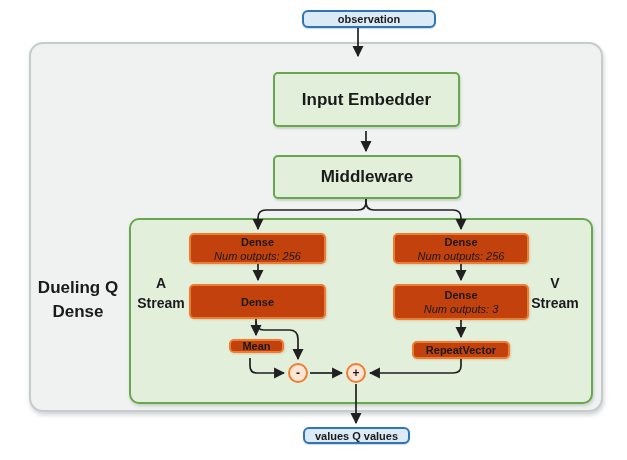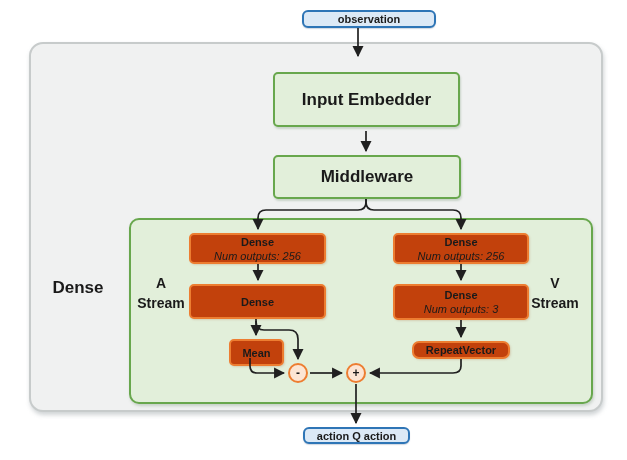--- a/index.html
+++ b/index.html
@@ -45,36 +45,37 @@
 </head>
 <body>
 
 <div id="canvas">
 
   <div class="outer-box"></div>
 
   <div class="head-box"></div>
 
   <div class="side-label head-title">
+    <span>Dueling Q</span>
     <span>Dense</span>
   </div>
   <div class="side-label a-label">
     <span>A</span>
     <span>Stream</span>
   </div>
   <div class="side-label v-label">
     <span>V</span>
     <span>Stream</span>
   </div>
 
   <div class="node io-node" style="left:302px;top:10px;width:134px;height:18px;">
     <span>observation</span>
   </div>
   <div class="node io-node" style="left:303px;top:427px;width:107px;height:17px;">
-    <span>action Q action</span>
+    <span>values Q values</span>
   </div>
 
   <div class="node green-node" style="left:273px;top:72px;width:187px;height:55px;">
     <span>Input Embedder</span>
   </div>
   <div class="node green-node" style="left:273px;top:155px;width:188px;height:44px;">
     <span>Middleware</span>
   </div>
 
   <div class="node orange-node" style="left:189px;top:233px;width:137px;height:31px;">
@@ -87,24 +88,24 @@
 
   <div class="node orange-node" style="left:393px;top:233px;width:136px;height:31px;">
     <span class="t1">Dense</span>
     <span class="t2">Num outputs: 256</span>
   </div>
   <div class="node orange-node" style="left:393px;top:284px;width:136px;height:36px;">
     <span class="t1">Dense</span>
     <span class="t2">Num outputs: 3</span>
   </div>
 
-  <div class="node orange-node" style="left:229px;top:339px;width:55px;height:27px;">
+  <div class="node orange-node" style="left:229px;top:339px;width:55px;height:14px;">
     <span class="t1">Mean</span>
   </div>
-  <div class="node orange-node" style="left:412px;top:341px;width:98px;height:18px;border-radius:7px;">
+  <div class="node orange-node" style="left:412px;top:341px;width:98px;height:18px;">
     <span class="t1">RepeatVector</span>
   </div>
 
   <div class="op-circle" style="left:288px;top:363px;">
     <span>-</span>
   </div>
   <div class="op-circle" style="left:346px;top:363px;">
     <span>+</span>
   </div>
 

